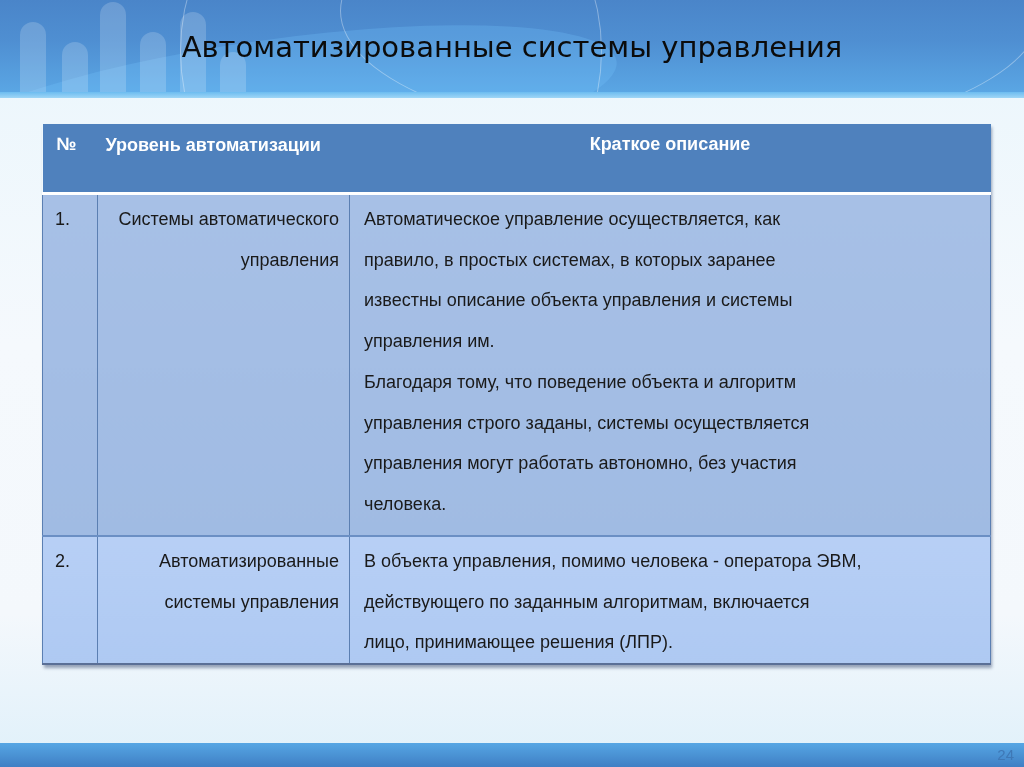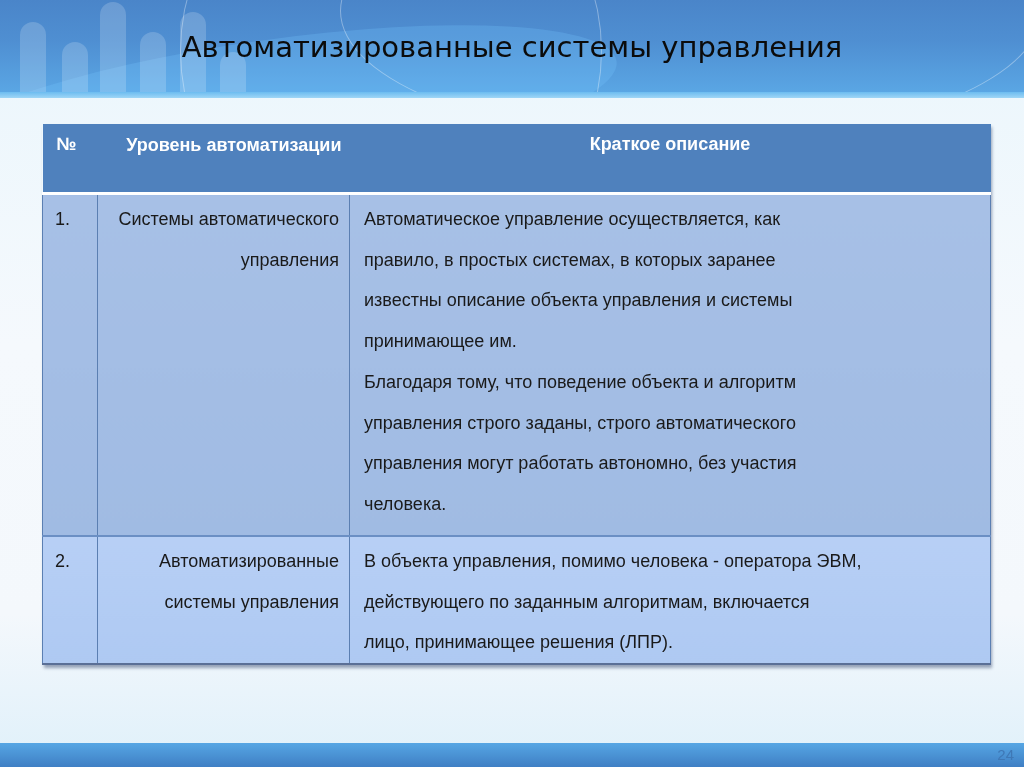--- a/index.html
+++ b/index.html
@@ -41,21 +41,21 @@
     table {
       width: 948px; border-collapse: collapse; table-layout: fixed;
       font-family: "Liberation Sans", sans-serif; font-size: 18px; color: #1a1a1a;
     }
     thead th {
       background: #4f81bd; color: #ffffff; font-weight: bold; font-size: 18px;
       vertical-align: top; padding: 10px 8px 0 8px; height: 58px;
       border-bottom: 3px solid #ffffff;
     }
     th.col-num { text-align: left; padding-left: 14px; }
-    th.col-level { text-align: right; line-height: 22px; }
+    th.col-level { text-align: left; line-height: 22px; }
     th.col-desc { text-align: center; }
     tbody td {
       vertical-align: top; border-left: 1px solid #5b7fb2; border-right: 1px solid #5b7fb2;
       line-height: 40.7px; padding: 0 10px;
     }
     tbody tr.row1 td {
       background: linear-gradient(180deg, #a7c0e6 0%, #a0bbe3 100%);
       padding-top: 4px; padding-bottom: 6px; height: 330px;
       border-bottom: 2px solid #6b8fc4;
     }
@@ -110,23 +110,23 @@
       </tr>
     </thead>
     <tbody>
       <tr class="row1">
         <td class="c-num">1.</td>
         <td class="c-level">Системы автоматического управления</td>
         <td class="c-desc">
           <span class="desc-line">Автоматическое управление осуществляется, как</span>
           <span class="desc-line">правило, в простых системах, в которых заранее</span>
           <span class="desc-line">известны описание объекта управления и системы</span>
-          <span class="desc-line">принимающее им.</span>
+          <span class="desc-line">управления им.</span>
           <span class="desc-line">Благодаря тому, что поведение объекта и алгоритм</span>
-          <span class="desc-line">управления строго заданы, строго автоматического</span>
+          <span class="desc-line">управления строго заданы, системы осуществляется</span>
           <span class="desc-line">управления  могут работать автономно, без участия</span>
           <span class="desc-line">человека.</span>
         </td>
       </tr>
       <tr class="row2">
         <td class="c-num">2.</td>
         <td class="c-level">Автоматизированные системы управления</td>
         <td class="c-desc">
           <span class="desc-line">В объекта управления, помимо человека - оператора ЭВМ,</span>
           <span class="desc-line">действующего по заданным алгоритмам, включается</span>

